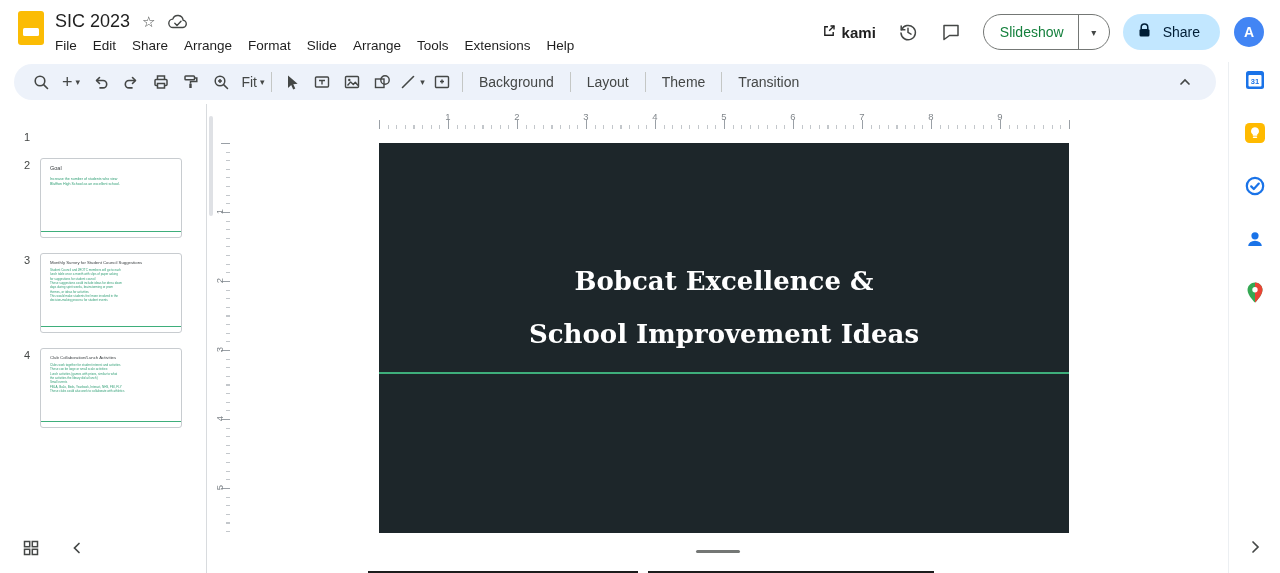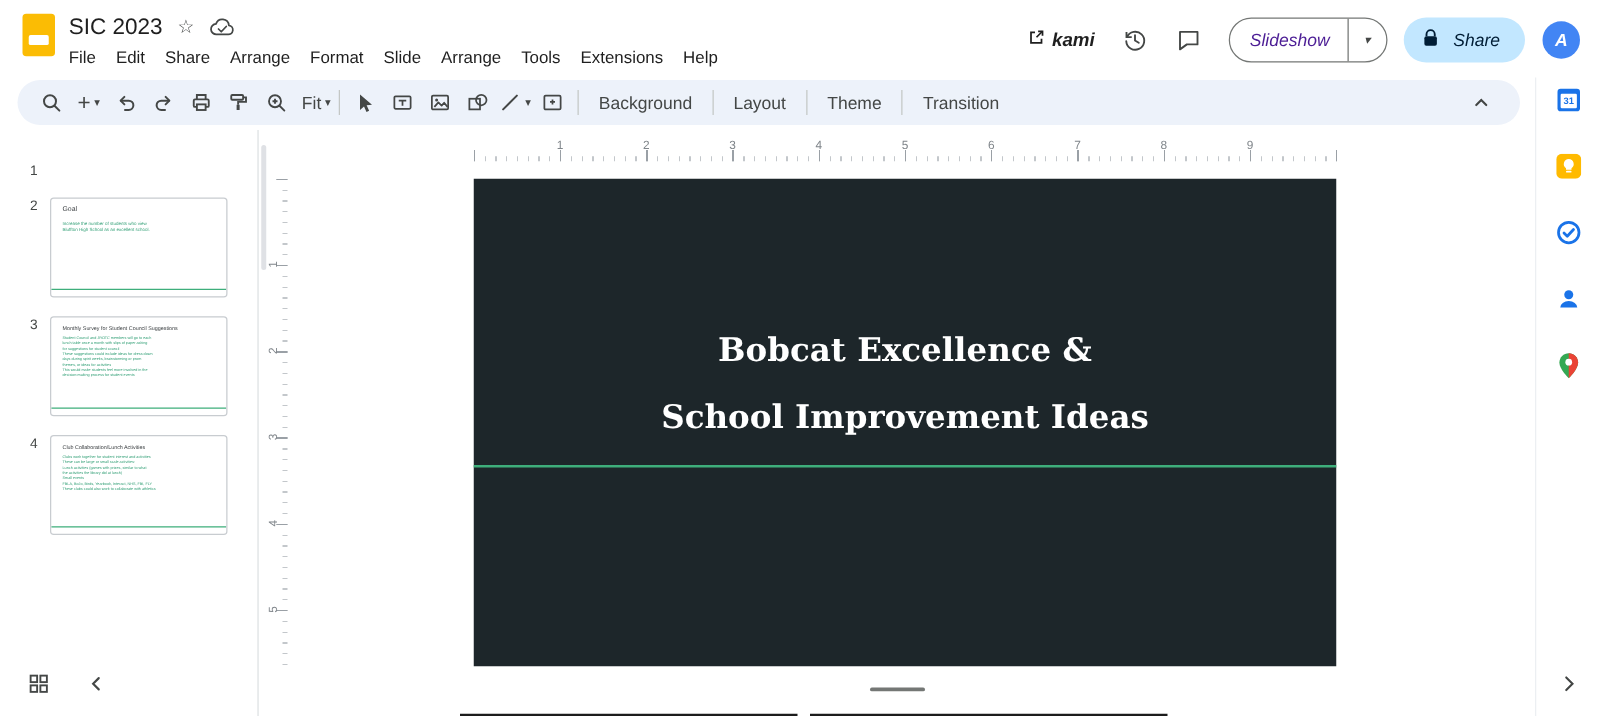--- a/index.html
+++ b/index.html
@@ -13,25 +13,25 @@
   .tb-left { display:flex; gap:11px; }
   .logo { width:26px; height:34px; background:#FBBC04; border-radius:3px; position:relative; margin-top:2px; }
   .logo::after { content:""; position:absolute; left:5px; top:17px; width:16px; height:8px; background:#fff; border-radius:1.5px; }
   .title-row { display:flex; align-items:center; gap:12px; height:24px; }
   .doc-title { font-size:18px; color:#1f1f1f; }
   .star { font-size:15px; color:#444746; line-height:1; }
   .cloud-wrap { display:flex; align-items:center; }
   .menubar { display:flex; margin-top:3px; margin-left:-8px; }
   .menu-item { font-size:13.5px; color:#1f1f1f; padding:2px 8px; border-radius:4px; }
 
-  .tb-right { display:flex; align-items:center; gap:5px; margin-top:5px;font-style:italic; }
+  .tb-right { display:flex; align-items:center; gap:5px; margin-top:5px; }
   .kami { display:flex; align-items:center; gap:6px; font-weight:bold; font-size:15px; margin-right:8px; }
   .icon-btn { width:38px; height:36px; display:flex; align-items:center; justify-content:center; border-radius:50%; }
   .btn-slideshow { display:flex; align-items:center; height:36px; border:1px solid #747775; border-radius:18px; background:#fff; margin:0 8px; overflow:hidden; }
-  .ss-label { padding:0 14px 0 16px; font-size:14px; font-weight:500; color:#4c1d95; }
+  .ss-label { padding:0 14px 0 16px; font-size:14px; font-weight:500; color:#15803d; }
   .ss-sep { width:1px; height:36px; background:#747775; }
   .ss-caret { width:30px; text-align:center; font-size:10px; color:#444746; }
   .btn-share { display:flex; align-items:center; gap:12px; height:36px; padding:0 20px 0 15px; background:#C2E7FF; border-radius:18px; font-size:14px; font-weight:500; color:#001d35; }
   .avatar { width:30px; height:30px; border-radius:50%; background:#4285F4; color:#fff; font-size:14px; font-weight:bold; display:flex; align-items:center; justify-content:center; margin-left:9px; margin-right:2px; }
 
   
   .toolbar-row { height:42px; padding:2px 64px 0 14px; }
   .toolbar { height:36px; background:#edf2fa; border-radius:18px; display:flex; align-items:center; padding:0 12px; position:relative; }
   .tool { min-width:28px; height:28px; display:flex; align-items:center; justify-content:center; border-radius:4px; color:#444746; margin:0 1px; }
   .plus-glyph { font-size:18px; color:#444746; line-height:1; }

